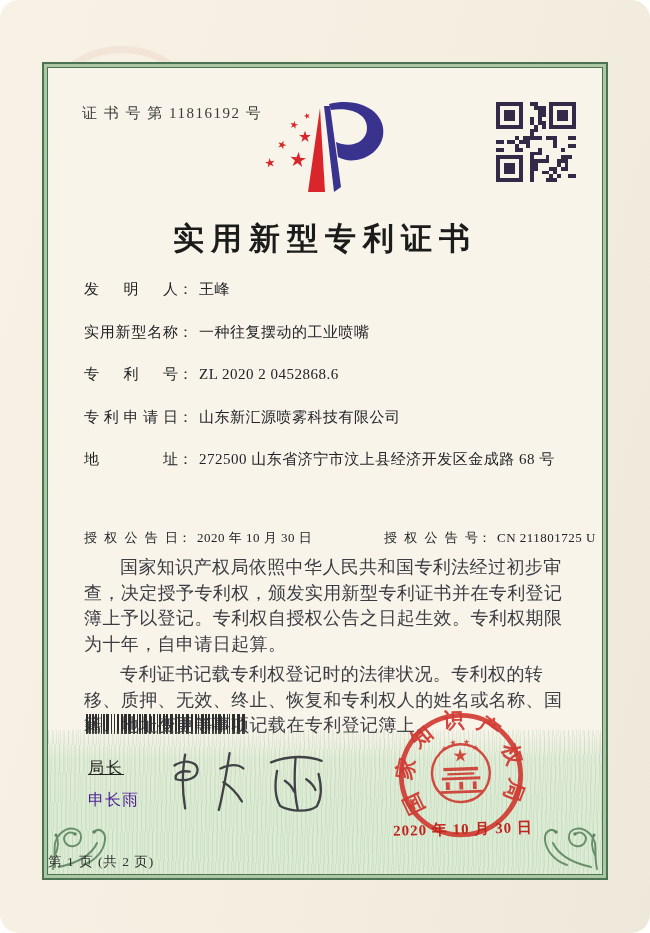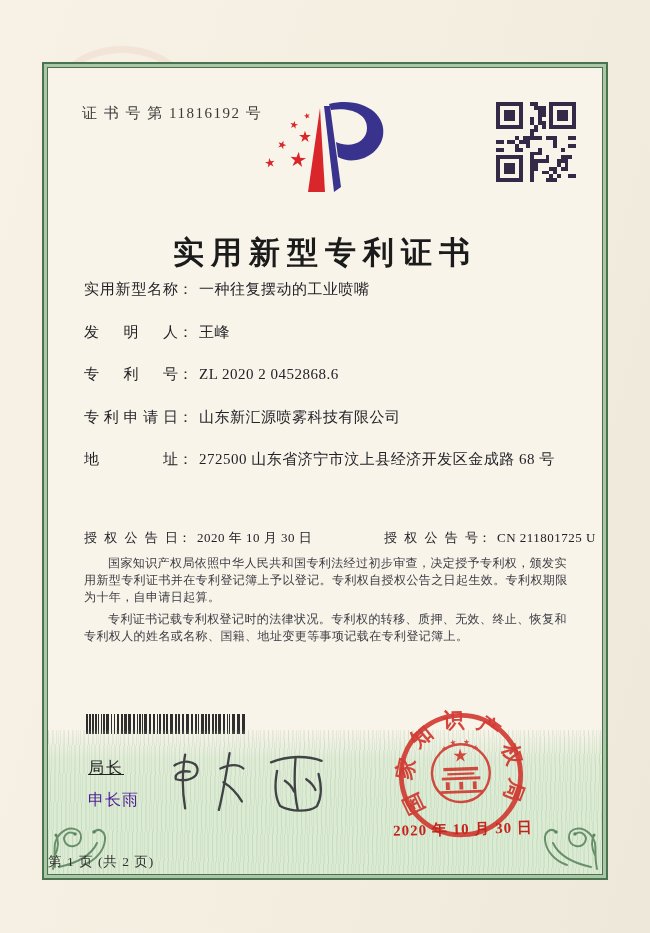--- a/index.html
+++ b/index.html
@@ -1,51 +1,51 @@
 <!DOCTYPE html>
 <html><head>
 <meta charset="utf-8">
 <style>
   html,body{margin:0;padding:0;}
   .page{
     position:relative;width:650px;height:933px;overflow:hidden;
     background:linear-gradient(105deg,#f7f2e5 0%,#f3eee0 55%,#ede8d9 100%);
-    font-family:"Liberation Serif","DejaVu Serif",serif;color:#222;
+    font-family:"Liberation Serif","DejaVu Serif",serif;color:#222;border-radius:19px;
   }
   
   .bleed{position:absolute;left:52px;top:46px;width:126px;height:92px;border:7px solid rgba(214,122,122,.10);border-radius:50%;}
   
   .certificate{
     position:absolute;left:42px;top:62px;width:566px;height:818px;box-sizing:border-box;
     border:2px solid #4a7351;background:#adc6a3;padding:3px;
   }
   .cert-inner{
     position:relative;width:100%;height:100%;box-sizing:border-box;
     border:1px solid #4a7351;background:#f8f4e9;overflow:hidden;
   }
   .cert-no{position:absolute;left:34px;top:36px;font-size:15px;letter-spacing:1.5px;color:#3a3a3a;}
   .logo{position:absolute;left:202px;top:26px;width:150px;height:112px;}
   .qr{position:absolute;right:26px;top:34px;width:80px;height:80px;}
   .qr svg{width:100%;height:100%;shape-rendering:crispEdges;}
   .title{
-    position:absolute;left:0;top:164px;width:100%;text-align:center;
+    position:absolute;left:0;top:150px;width:100%;text-align:center;
     font-size:31px;font-weight:bold;letter-spacing:7px;color:#1b1b1b;
   }
   .fields{position:absolute;left:36px;top:212px;right:26px;font-size:15px;color:#26262b;}
   .field-row{height:42.5px;white-space:nowrap;}
   .field-label{
     display:inline-block;width:94px;vertical-align:top;
     text-align:justify;text-align-last:justify;text-justify:inter-character;color:#1f1f24;
   }
   .field-colon{display:inline-block;margin-right:6px;}
   .field-value{letter-spacing:.5px;color:#222228;}
   .grant-row{position:absolute;left:36px;top:461px;right:20px;font-size:13px;white-space:nowrap;}
   .grant-pair{display:inline-block;}
   .grant-pair.second{position:absolute;left:300px;top:0;}
-  .paragraphs{position:absolute;left:36px;right:26px;top:487px;font-size:12px;line-height:1.42;color:#3c3c44;}
+  .paragraphs{position:absolute;left:36px;right:26px;top:487px;font-size:18px;line-height:1.42;color:#3c3c44;}
   .paragraphs p{margin:0 0 5px 0;text-indent:2em;letter-spacing:.4px;}
   .barcode{position:absolute;left:36px;top:646px;width:166px;height:20px;}
   .barcode svg{width:100%;height:100%;shape-rendering:crispEdges;}
   
   .green-zone{
     position:absolute;left:0;right:0;bottom:0;height:144px;
     background:
       repeating-linear-gradient(92deg,rgba(118,165,120,.13) 0 1px,rgba(0,0,0,0) 1px 4px),
       repeating-linear-gradient(88deg,rgba(118,165,120,.10) 0 1px,rgba(0,0,0,0) 1px 5px),
       linear-gradient(to bottom,rgba(224,237,217,0) 0,rgba(222,235,213,.9) 30px,#dcebd3 70px);
@@ -199,24 +199,24 @@
               <rect x="14" y="20" width="1" height="1"></rect>
               <rect x="15" y="20" width="1" height="1"></rect>
             </g>
           </svg>
       </div>
 
       <div class="title">实用新型专利证书</div>
 
       <div class="fields">
         <div class="field-row">
+          <span class="field-label">发明人</span><span class="field-colon">：</span><span class="field-value">王峰</span>
+        </div>
+        <div class="field-row">
           <span class="field-label">实用新型名称</span><span class="field-colon">：</span><span class="field-value">一种往复摆动的工业喷嘴</span>
-        </div>
-        <div class="field-row">
-          <span class="field-label">发明人</span><span class="field-colon">：</span><span class="field-value">王峰</span>
         </div>
         <div class="field-row">
           <span class="field-label">专利号</span><span class="field-colon">：</span><span class="field-value">ZL 2020 2 0452868.6</span>
         </div>
         <div class="field-row">
           <span class="field-label">专利申请日</span><span class="field-colon">：</span><span class="field-value">山东新汇源喷雾科技有限公司</span>
         </div>
         <div class="field-row">
           <span class="field-label">地址</span><span class="field-colon">：</span><span class="field-value">272500 山东省济宁市汶上县经济开发区金成路 68 号</span>
         </div>

